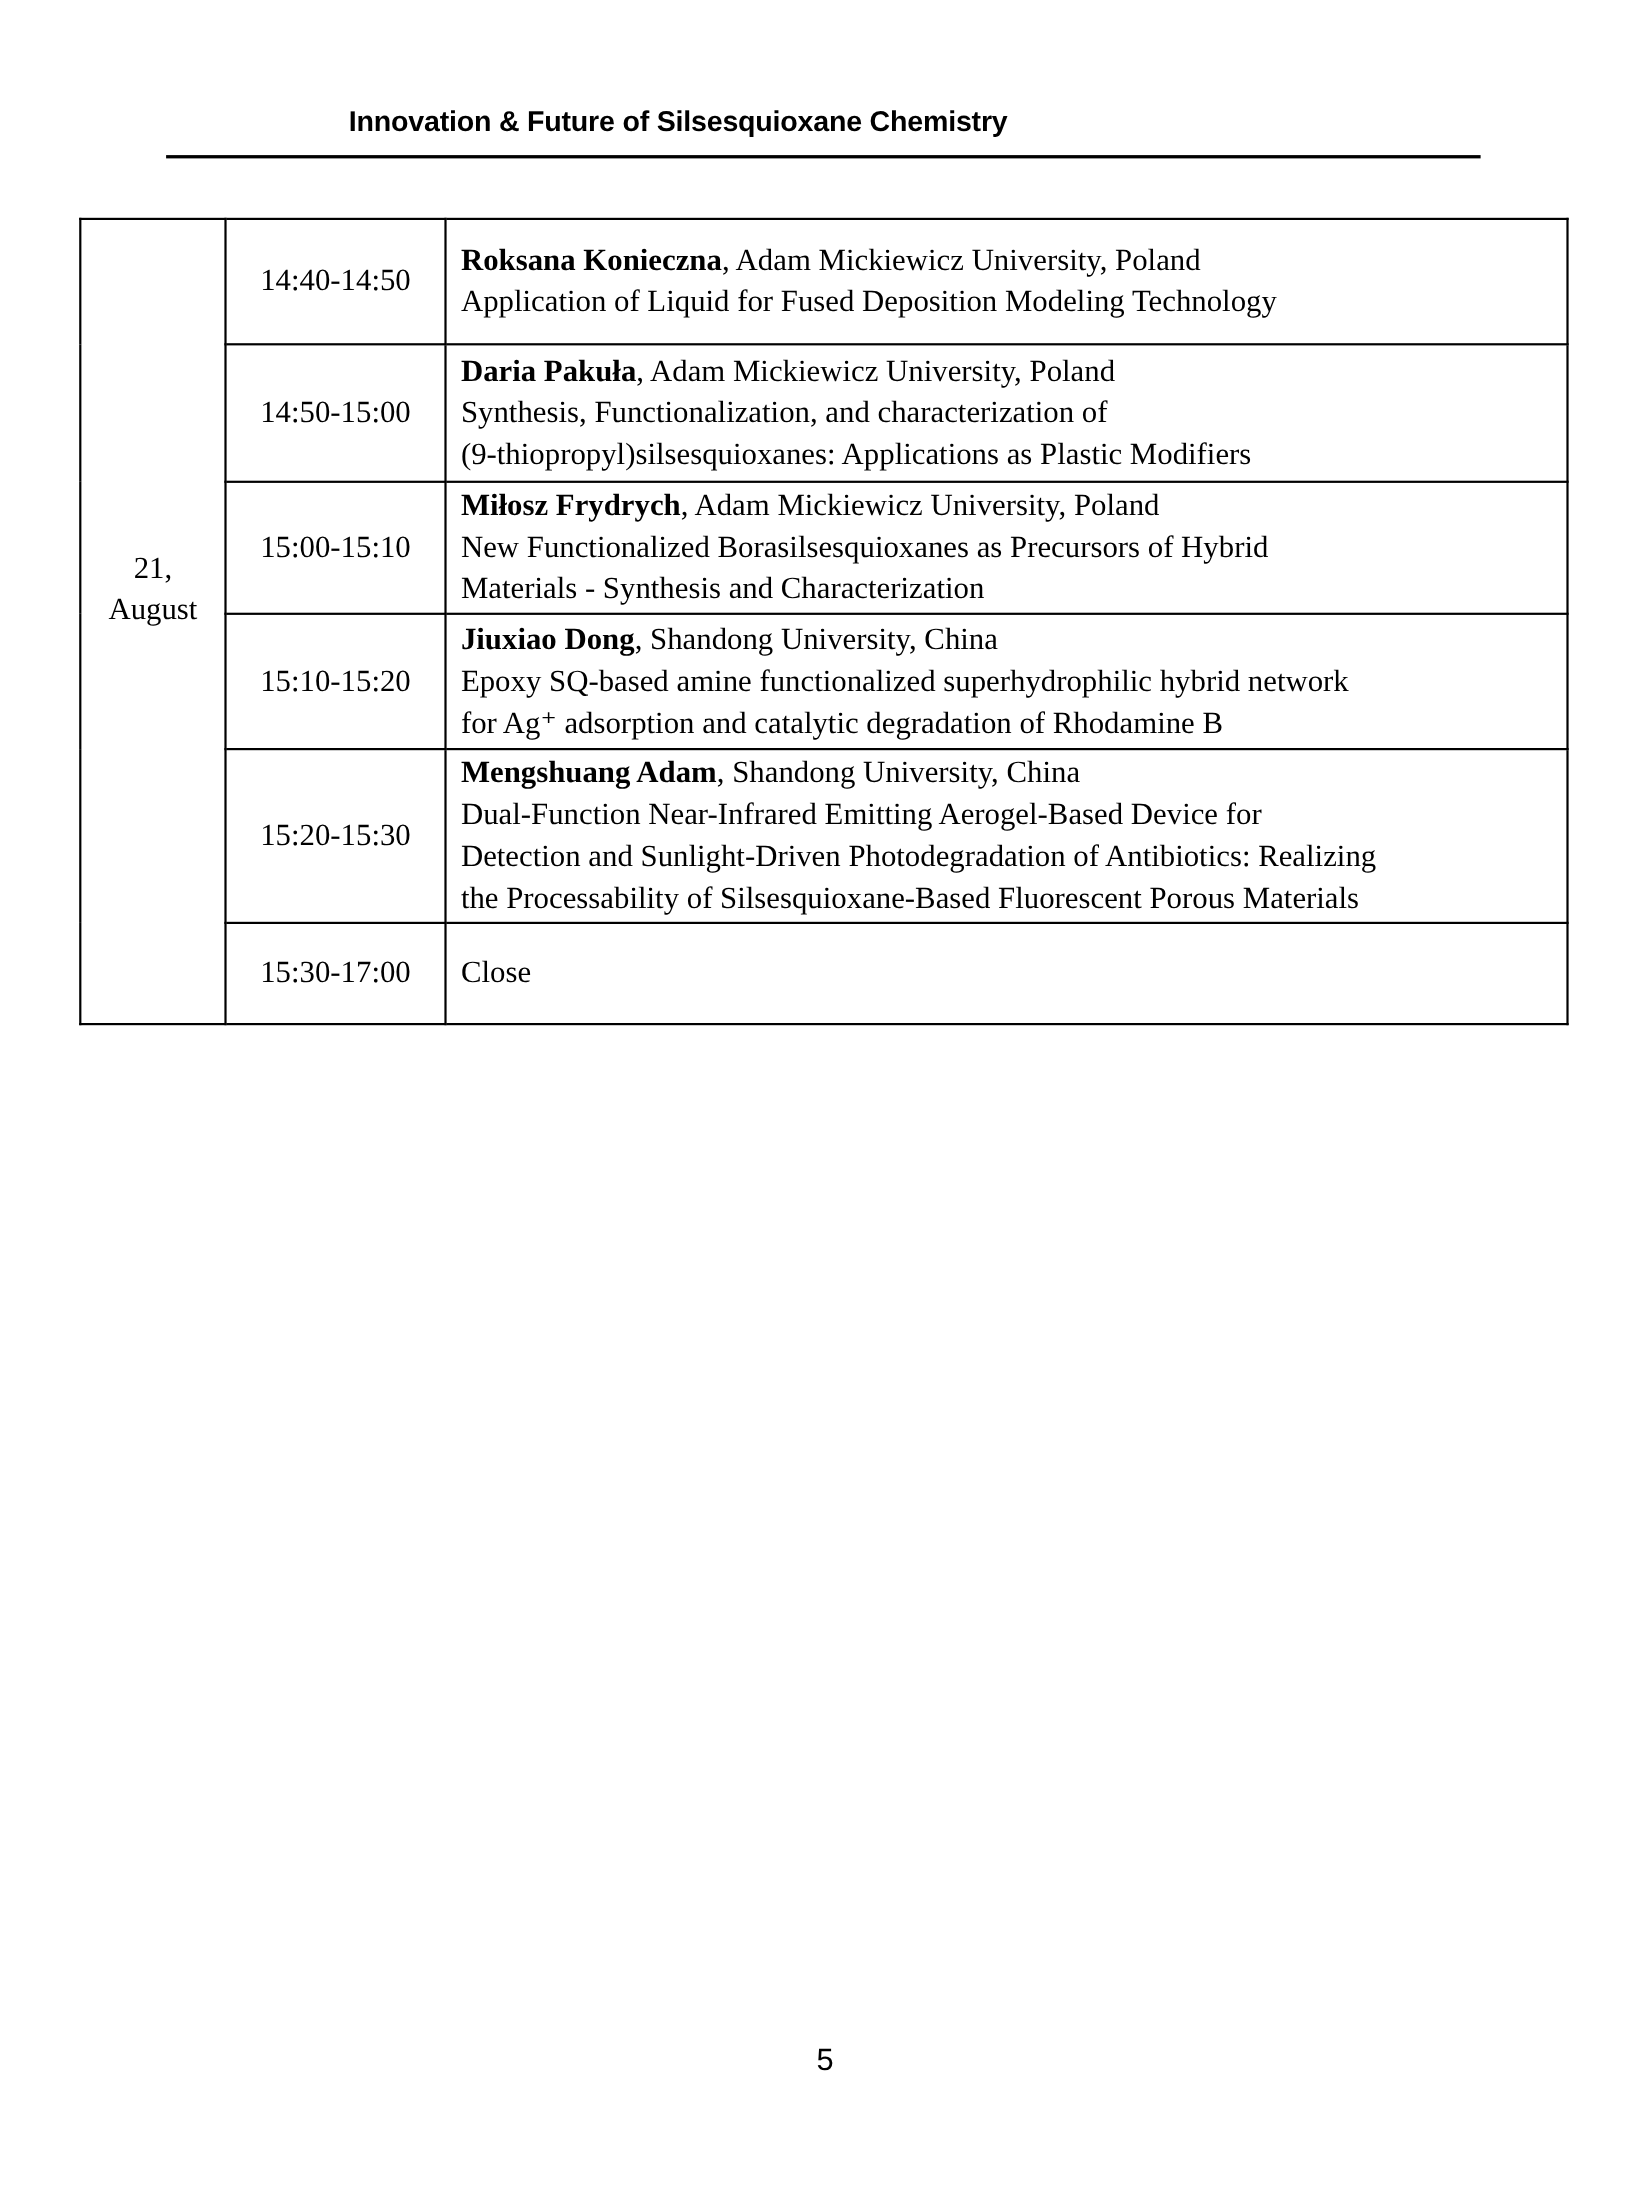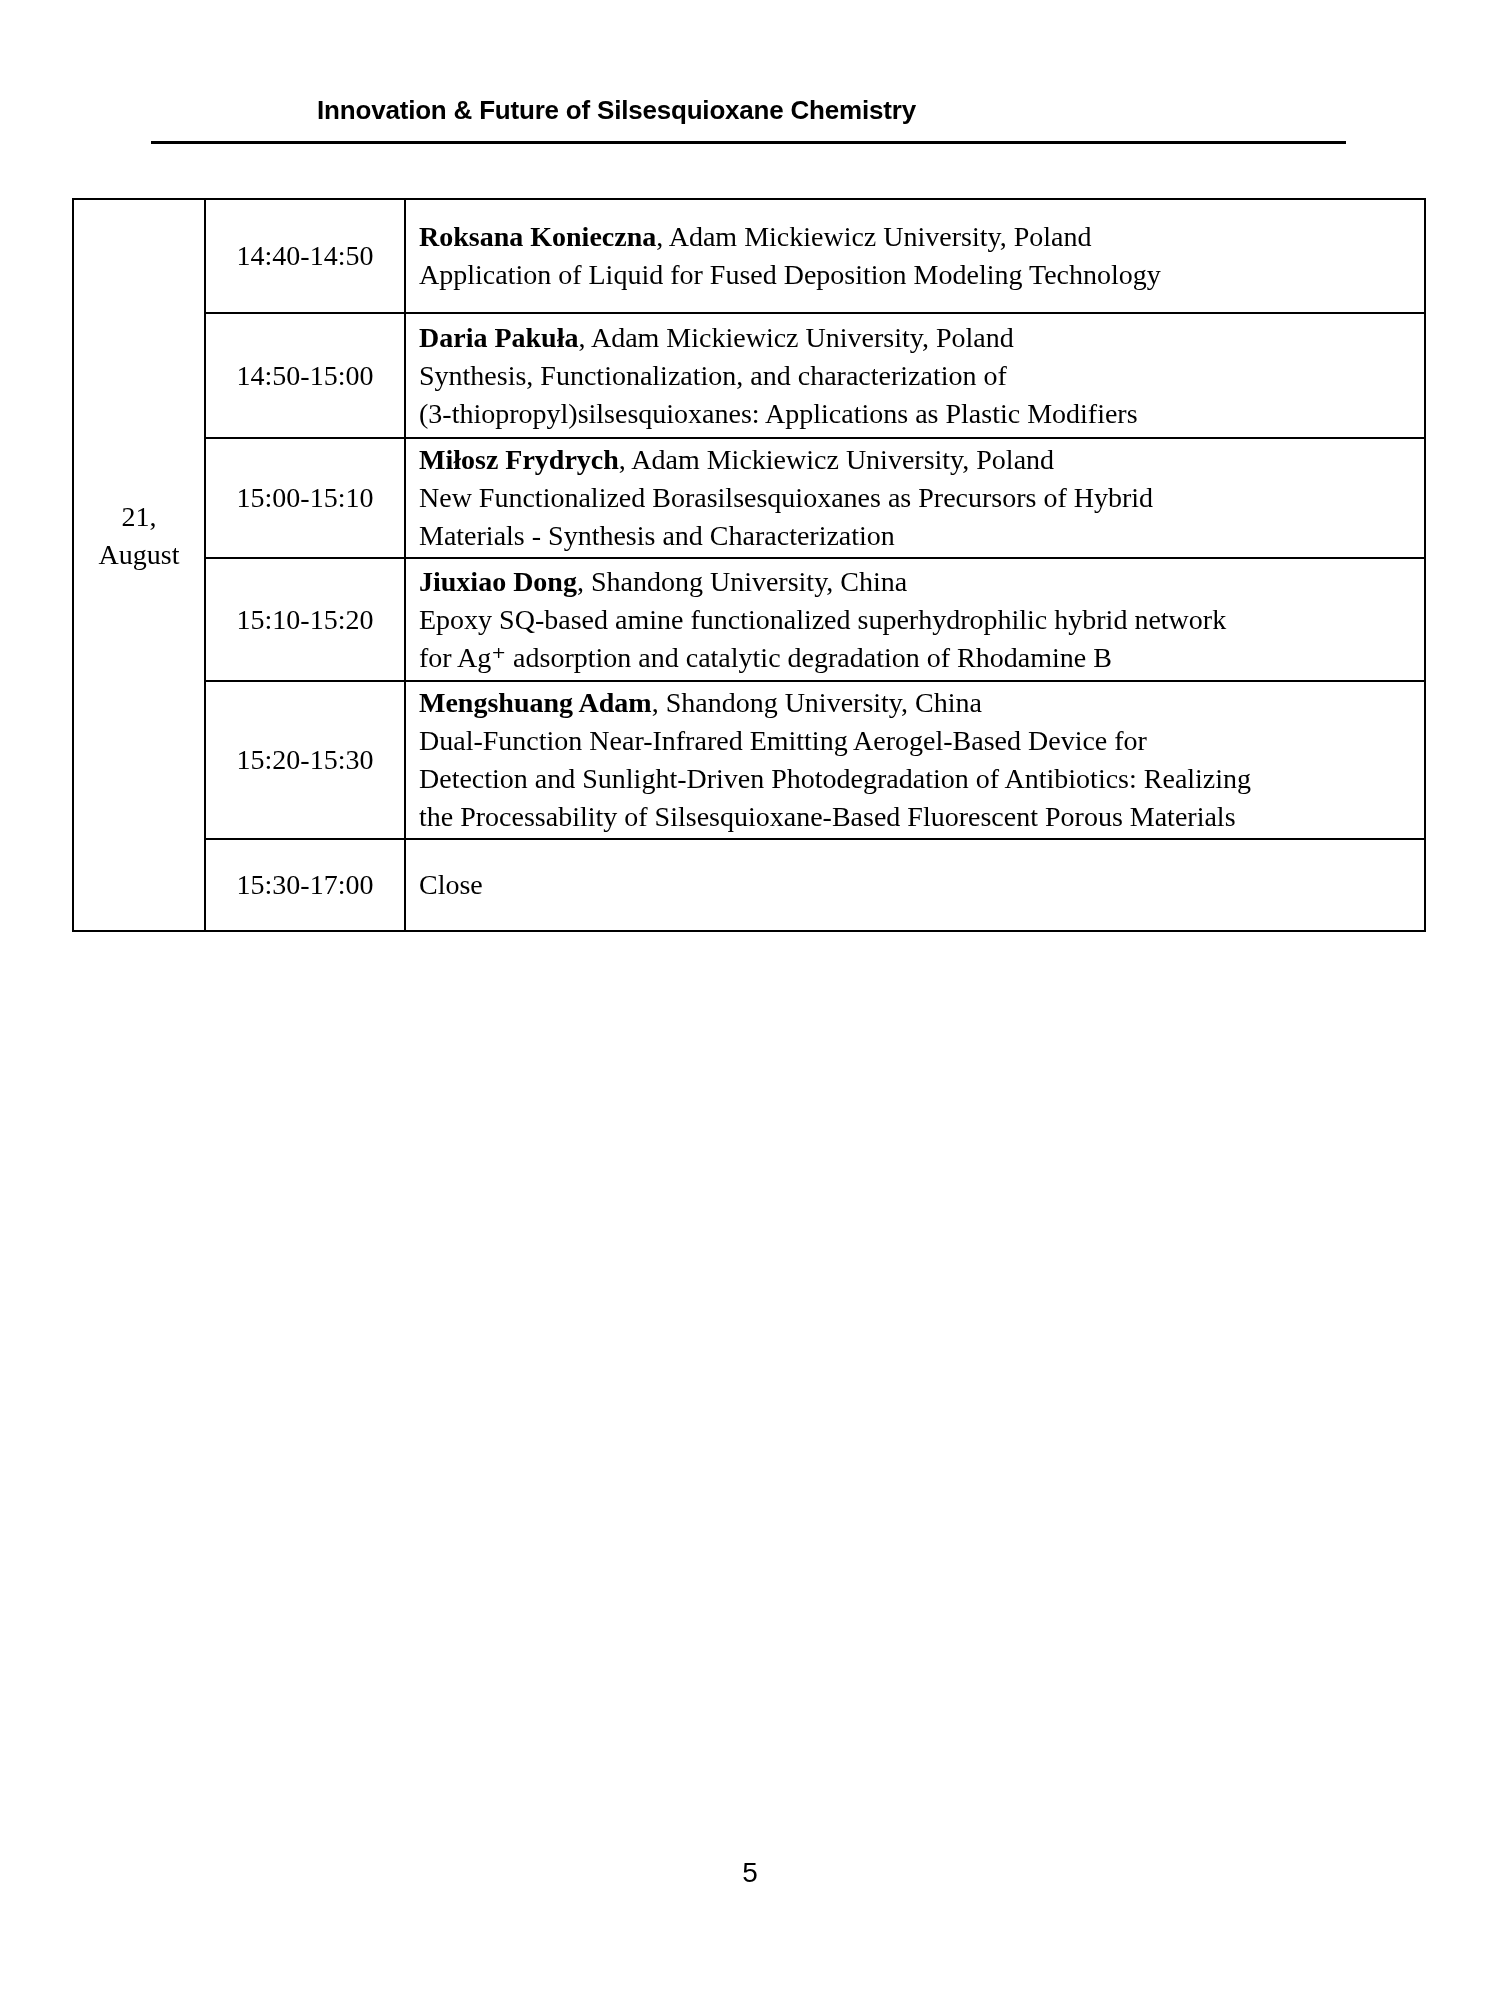--- a/index.html
+++ b/index.html
@@ -102,21 +102,21 @@
     <td class="session-cell">
       <span class="speaker">Roksana Konieczna</span><span>, Adam Mickiewicz University, Poland</span>
       <div class="session-title">Application of Liquid for Fused Deposition Modeling Technology</div>
     </td>
   </tr>
   <tr class="r1">
     <td class="time-cell">14:50-15:00</td>
     <td class="session-cell">
       <span class="speaker">Daria Pakuła</span><span>, Adam Mickiewicz University, Poland</span>
       <div class="session-title">Synthesis, Functionalization, and characterization of
-(3-thiopropyl)silsesquioxanes: Applications as Plastic Modifiers</div>
+(9-thiopropyl)silsesquioxanes: Applications as Plastic Modifiers</div>
     </td>
   </tr>
   <tr class="r2">
     <td class="time-cell">15:00-15:10</td>
     <td class="session-cell">
       <span class="speaker">Miłosz Frydrych</span><span>, Adam Mickiewicz University, Poland</span>
       <div class="session-title">New Functionalized Borasilsesquioxanes as Precursors of Hybrid
 Materials - Synthesis and Characterization</div>
     </td>
   </tr>

